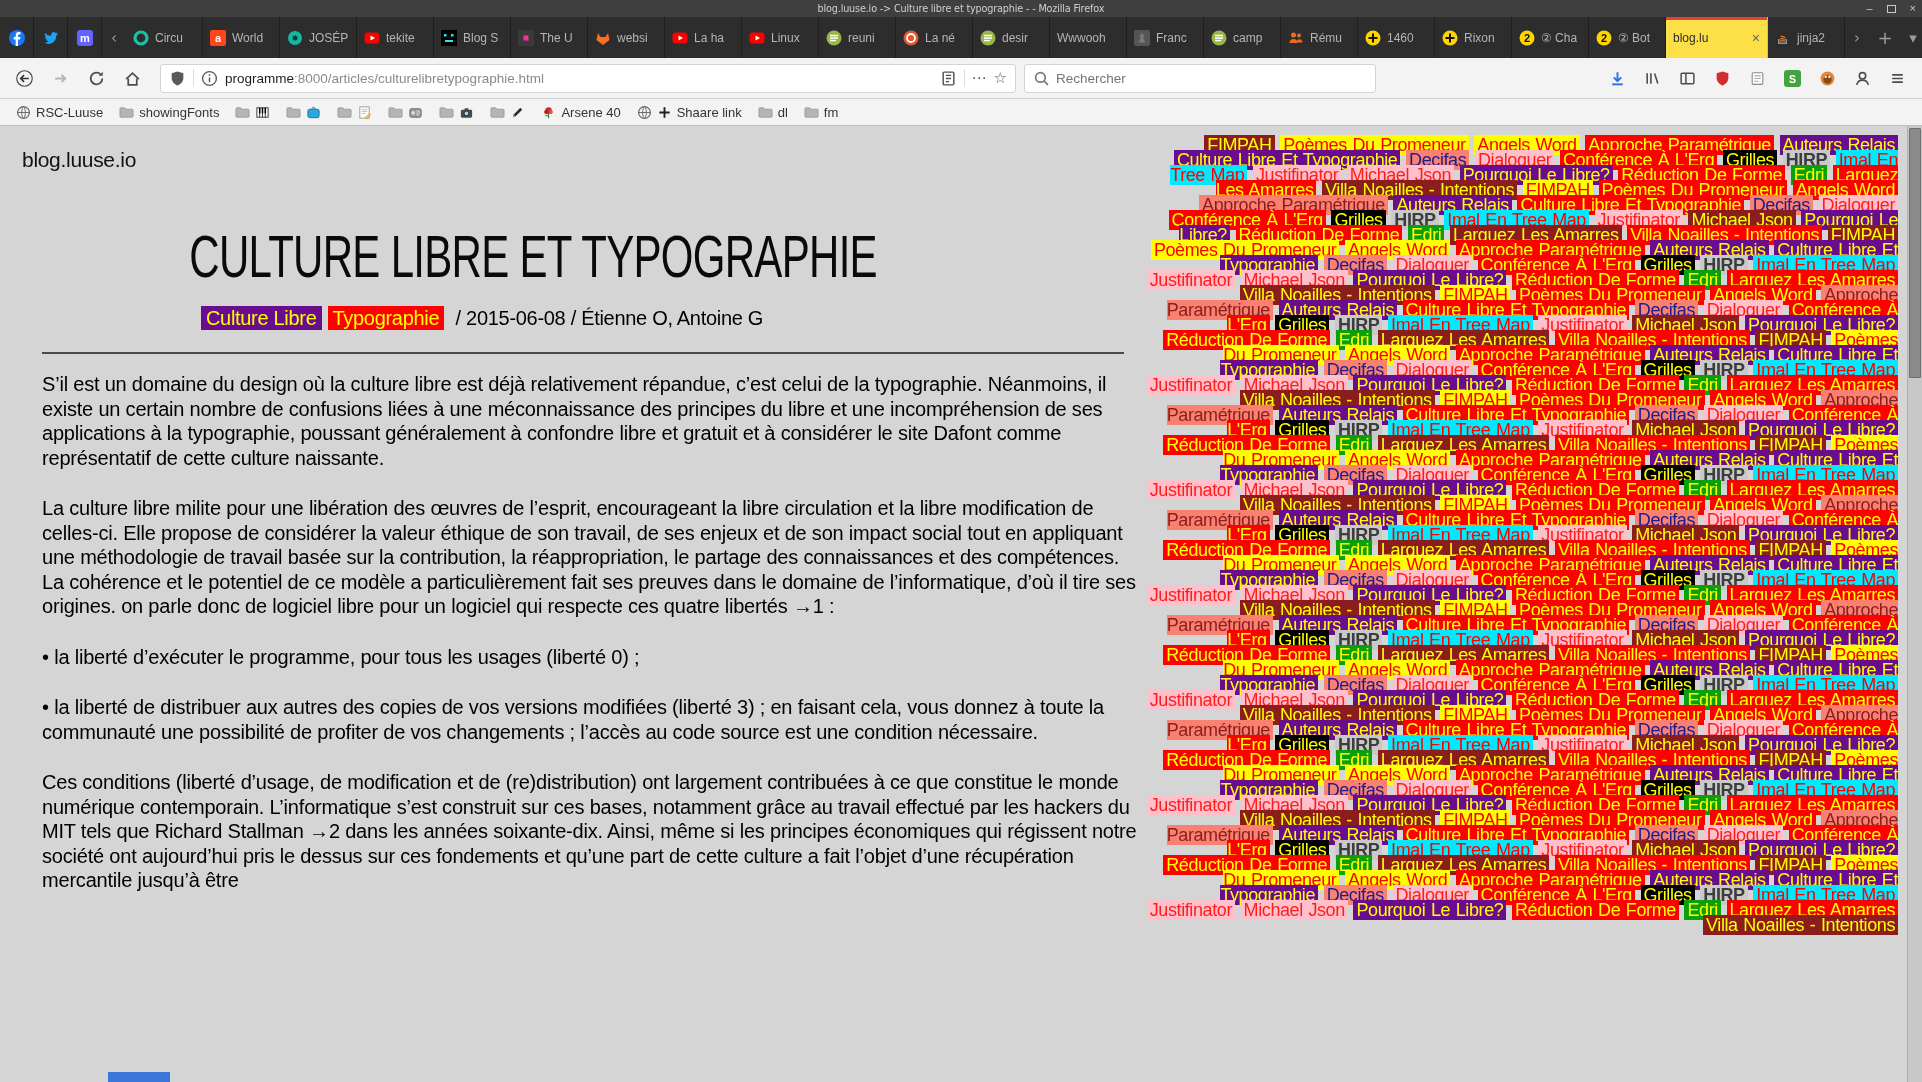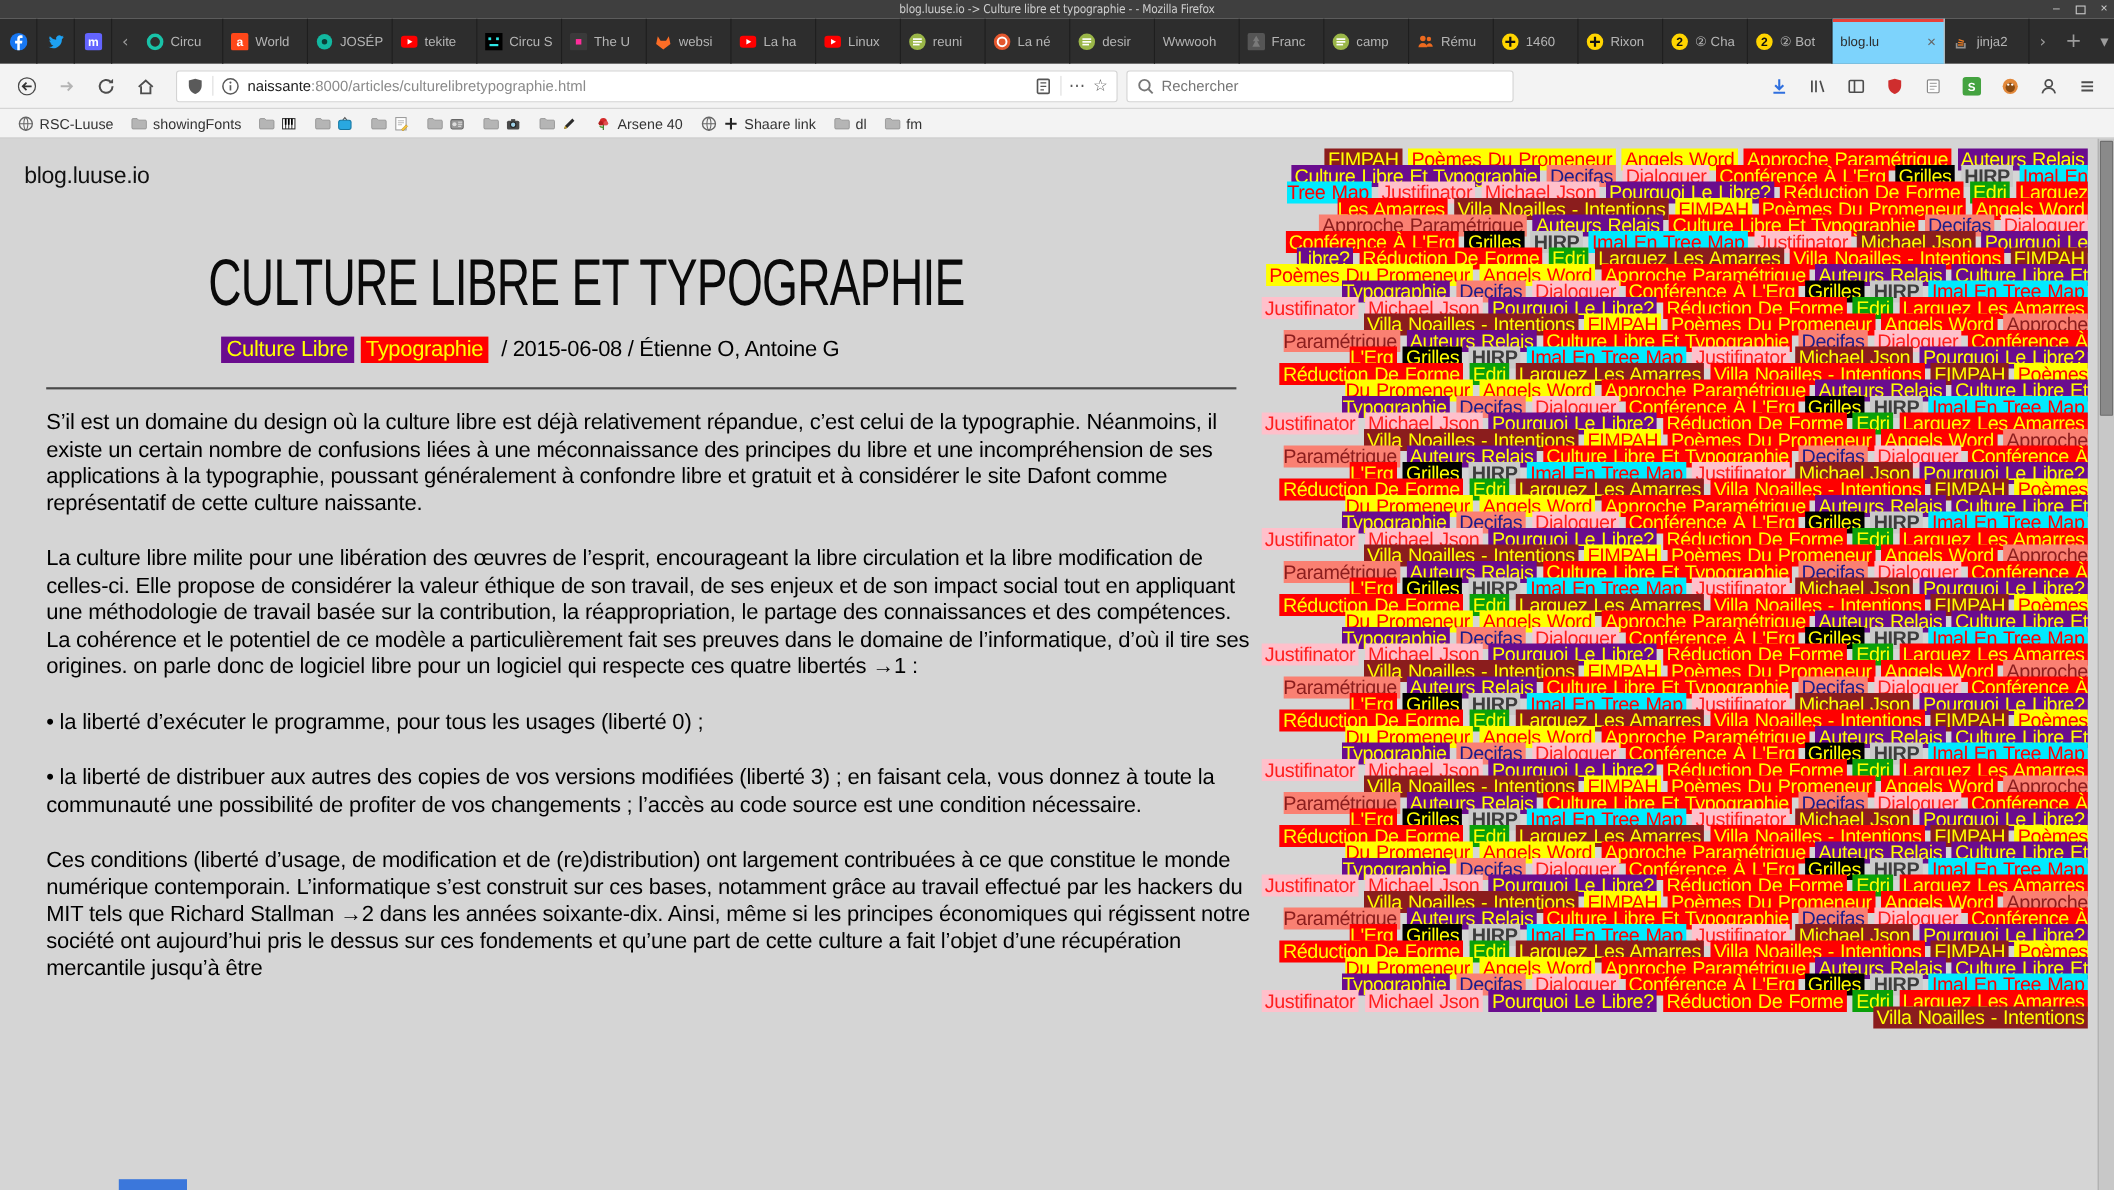--- a/index.html
+++ b/index.html
@@ -17,21 +17,21 @@
   .wc-max { width:9px; height:8px; border:1px solid #c9c9c9; display:inline-block; }
 
   
   .tabbar { height:41px; background:#2d2d2d; display:flex; align-items:stretch; }
   .tab, .pinned-tab { display:flex; align-items:center; gap:6px; padding:0 7px;
         border-right:1px solid #1e1e1e; color:#b5b5b5; font-size:12px; overflow:hidden;
         white-space:nowrap; cursor:pointer; position:relative; flex:none; }
   .pinned-tab { width:34px; justify-content:center; }
   .tab { width:77px; }
   .tab .lbl { overflow:hidden; text-overflow:clip; }
-  .tab.active { width:102px; background:#7dd3fc; color:#2c2c2c; border-right:1px solid #bbb; }
+  .tab.active { width:102px; background:#fde047; color:#2c2c2c; border-right:1px solid #bbb; }
   .tab.active::before { content:""; position:absolute; left:0; top:0; right:0; height:3px; background:#e8403a; }
   .tab .close { margin-left:auto; color:#666; font-size:14px; }
   .tabctl { width:24px; flex:none; display:flex; align-items:center; justify-content:center;
             color:#9c9c9c; font-size:15px; font-family:"DejaVu Sans",sans-serif; cursor:pointer; }
   .tabctl.plus { font-size:18px; width:32px; }
   .fv { width:16px; height:16px; flex:none; display:inline-block; }
   .fv svg { width:16px; height:16px; display:block; }
 
   
   .navbar { height:41px; background:#f3f3f3; border-bottom:1px solid #cfcfcf;
@@ -164,21 +164,21 @@
       </div>
       <div class="tab">
         <span class="fv">
           <svg viewBox="0 0 16 16">
             <rect width="16" height="16" fill="#000"></rect>
             <rect x="3" y="4" width="2.5" height="2.5" fill="#2ee6e6"></rect>
             <rect x="10" y="4" width="2.5" height="2.5" fill="#2ee6e6"></rect>
             <rect x="4" y="10" width="8" height="2" fill="#2ee6e6"></rect>
           </svg>
         </span>
-        <span class="lbl">Circu S</span>
+        <span class="lbl">Blog S</span>
       </div>
       <div class="tab">
         <span class="fv">
           <svg viewBox="0 0 16 16">
             <rect width="16" height="16" rx="2" fill="#3a3a3a"></rect>
             <rect x="5.5" y="5.5" width="5" height="5" fill="#ff2d9b"></rect>
           </svg>
         </span>
         <span class="lbl">The U</span>
       </div>
@@ -365,21 +365,21 @@
         </svg>
       </span>
     <span class="divider"></span>
     <span class="icon16" id="ic-info">
         <svg viewBox="0 0 16 16">
           <circle cx="8" cy="8" r="6.5" fill="none" stroke="#5a5a5a" stroke-width="1.3"></circle>
           <rect x="7.3" y="7" width="1.4" height="4.5" fill="#5a5a5a"></rect>
           <circle cx="8" cy="4.8" r=".9" fill="#5a5a5a"></circle>
         </svg>
       </span>
-    <span class="url-text"><span class="host">naissante</span><span>:8000/articles/culturelibretypographie.html</span></span>
+    <span class="url-text"><span class="host">programme</span><span>:8000/articles/culturelibretypographie.html</span></span>
     <span class="icon16" id="ic-reader">
         <svg viewBox="0 0 16 16">
           <rect x="3" y="2" width="10" height="12" rx="1" fill="none" stroke="#555" stroke-width="1.4"></rect>
           <path d="M5.5 5h5M5.5 8h5M5.5 11h3" stroke="#555" stroke-width="1.2"></path>
         </svg>
       </span>
     <span class="divider"></span>
     <span class="url-glyph">⋯</span>
     <span class="url-glyph">☆</span>
   </div>

